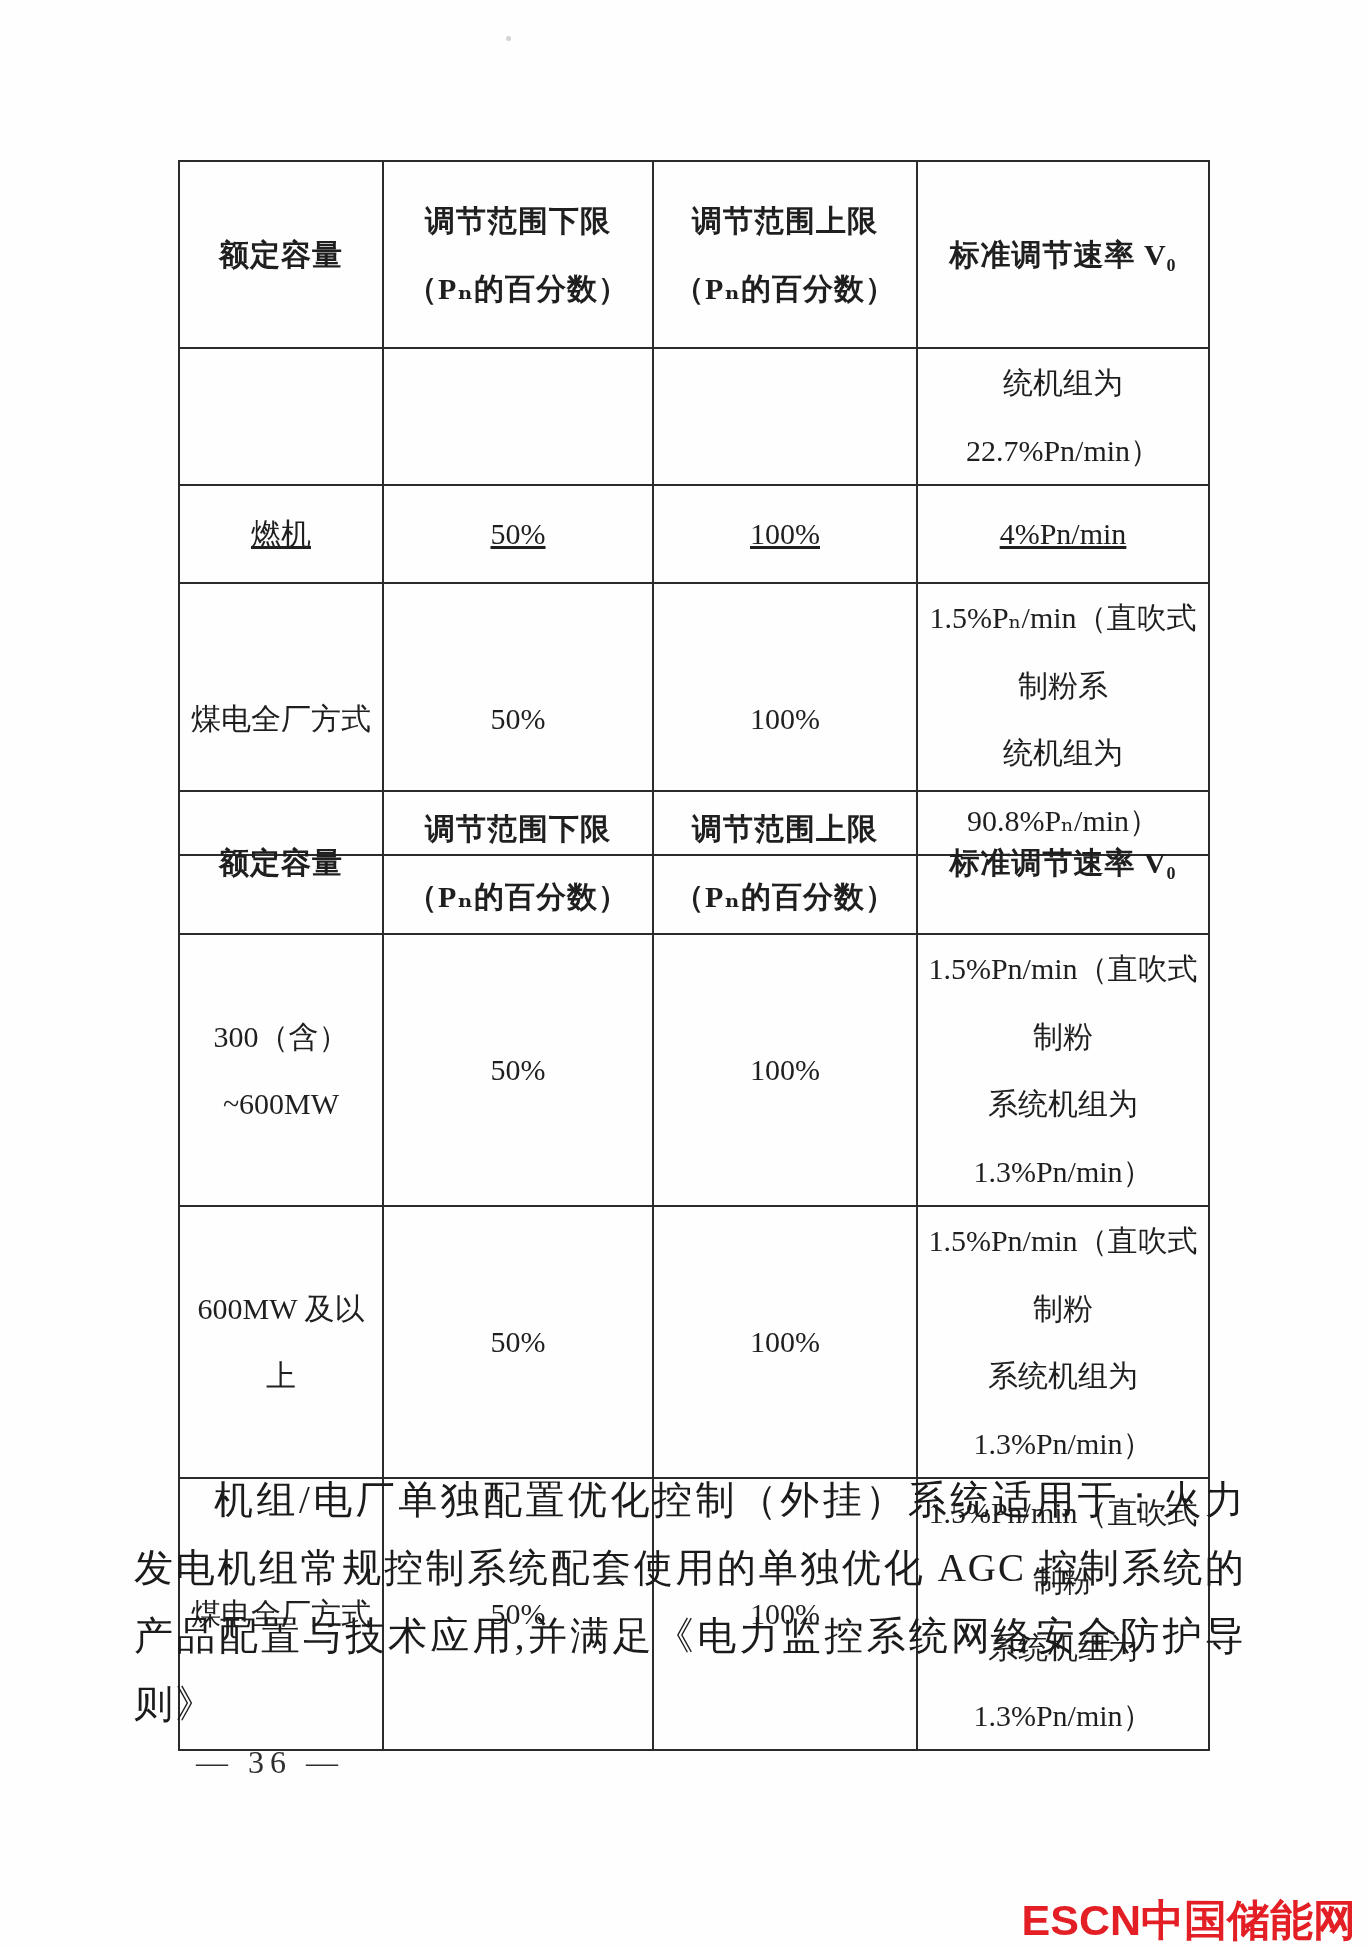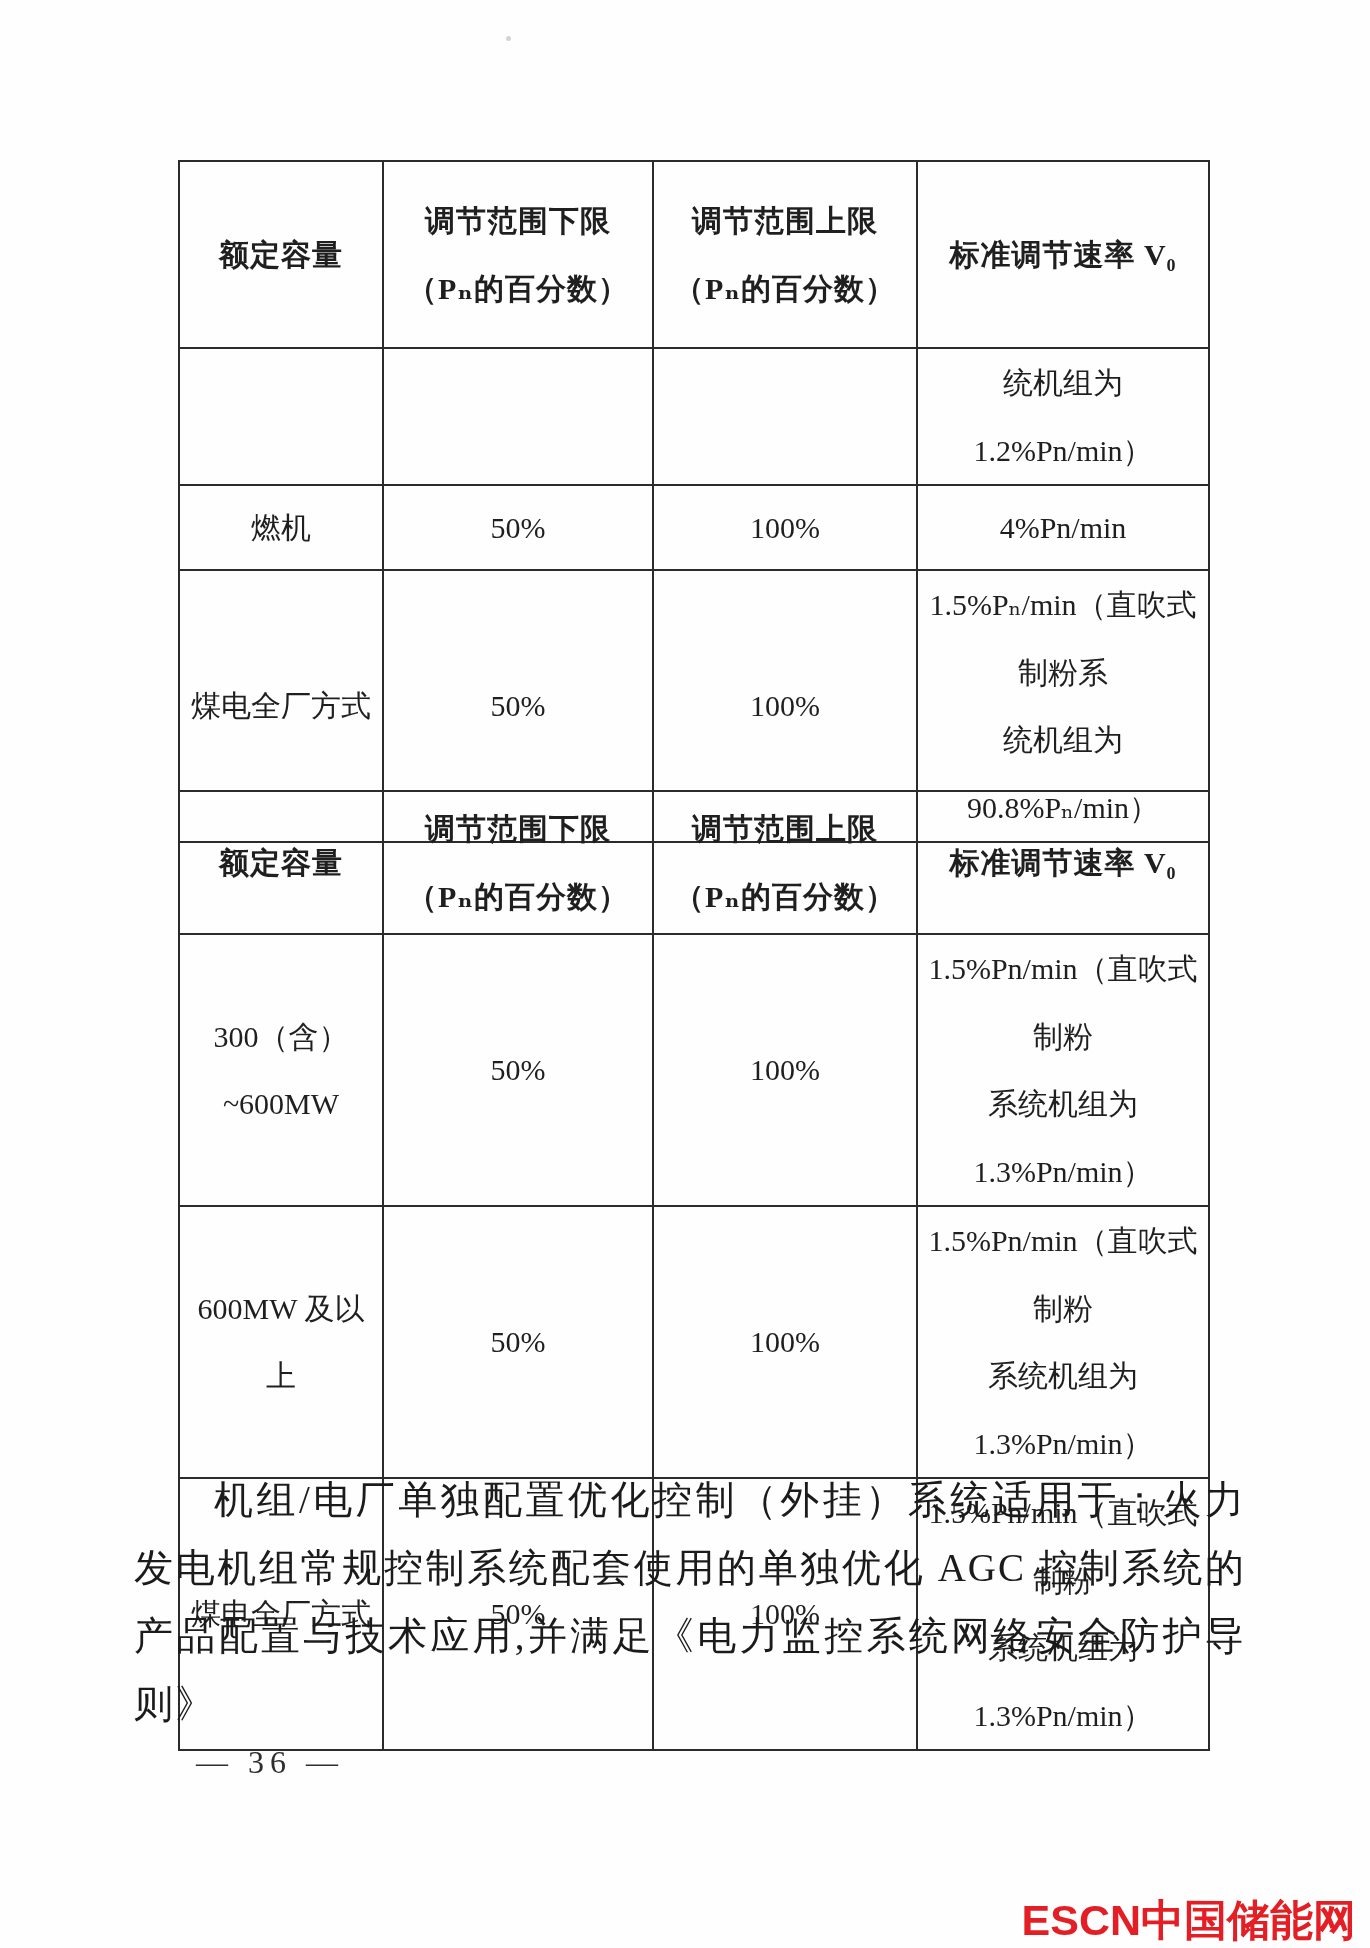--- a/index.html
+++ b/index.html
@@ -33,21 +33,21 @@
     line-height:2.25;
     padding:0 6px;
     white-space:pre-line;
     font-weight:normal;
     color:#1f1f1f;
     margin-left:39px;
   }
   .tbl th { font-weight:bold; letter-spacing:1px; }
   #t1 tr.hrow { height:187px; }
   #t1 tr.ra { height:78px; }
-  #t1 tr.rb { height:85px; }
+  #t1 tr.rb { height:98px;text-decoration:underline; }
   #t1 tr.rc { height:144px; }
   #t2 tr.hrow { height:143px; }
   #t2 tr.r1 { height:80px; }
   #t2 tr.r2 { height:147px; }
   #t2 tr.r3 { height:147px; }
   #t2 tr.r4 { height:146px; }
   .caption {
     position:absolute; left:0; width:100%;
     text-align:center;
     font-weight:bold;
@@ -106,21 +106,21 @@
         <th>调节范围下限
 （Pₙ的百分数）</th>
         <th>调节范围上限
 （Pₙ的百分数）</th>
         <th>标准调节速率 V₀</th>
       </tr>
       <tr class="ra">
         <td></td>
         <td></td>
         <td></td>
-        <td>统机组为 1.2%Pn/min）</td>
+        <td>统机组为 22.7%Pn/min）</td>
       </tr>
       <tr class="rb">
         <td>燃机</td>
         <td>50%</td>
         <td>100%</td>
         <td>4%Pn/min</td>
       </tr>
       <tr class="rc">
         <td>煤电全厂方式</td>
         <td>50%</td>

